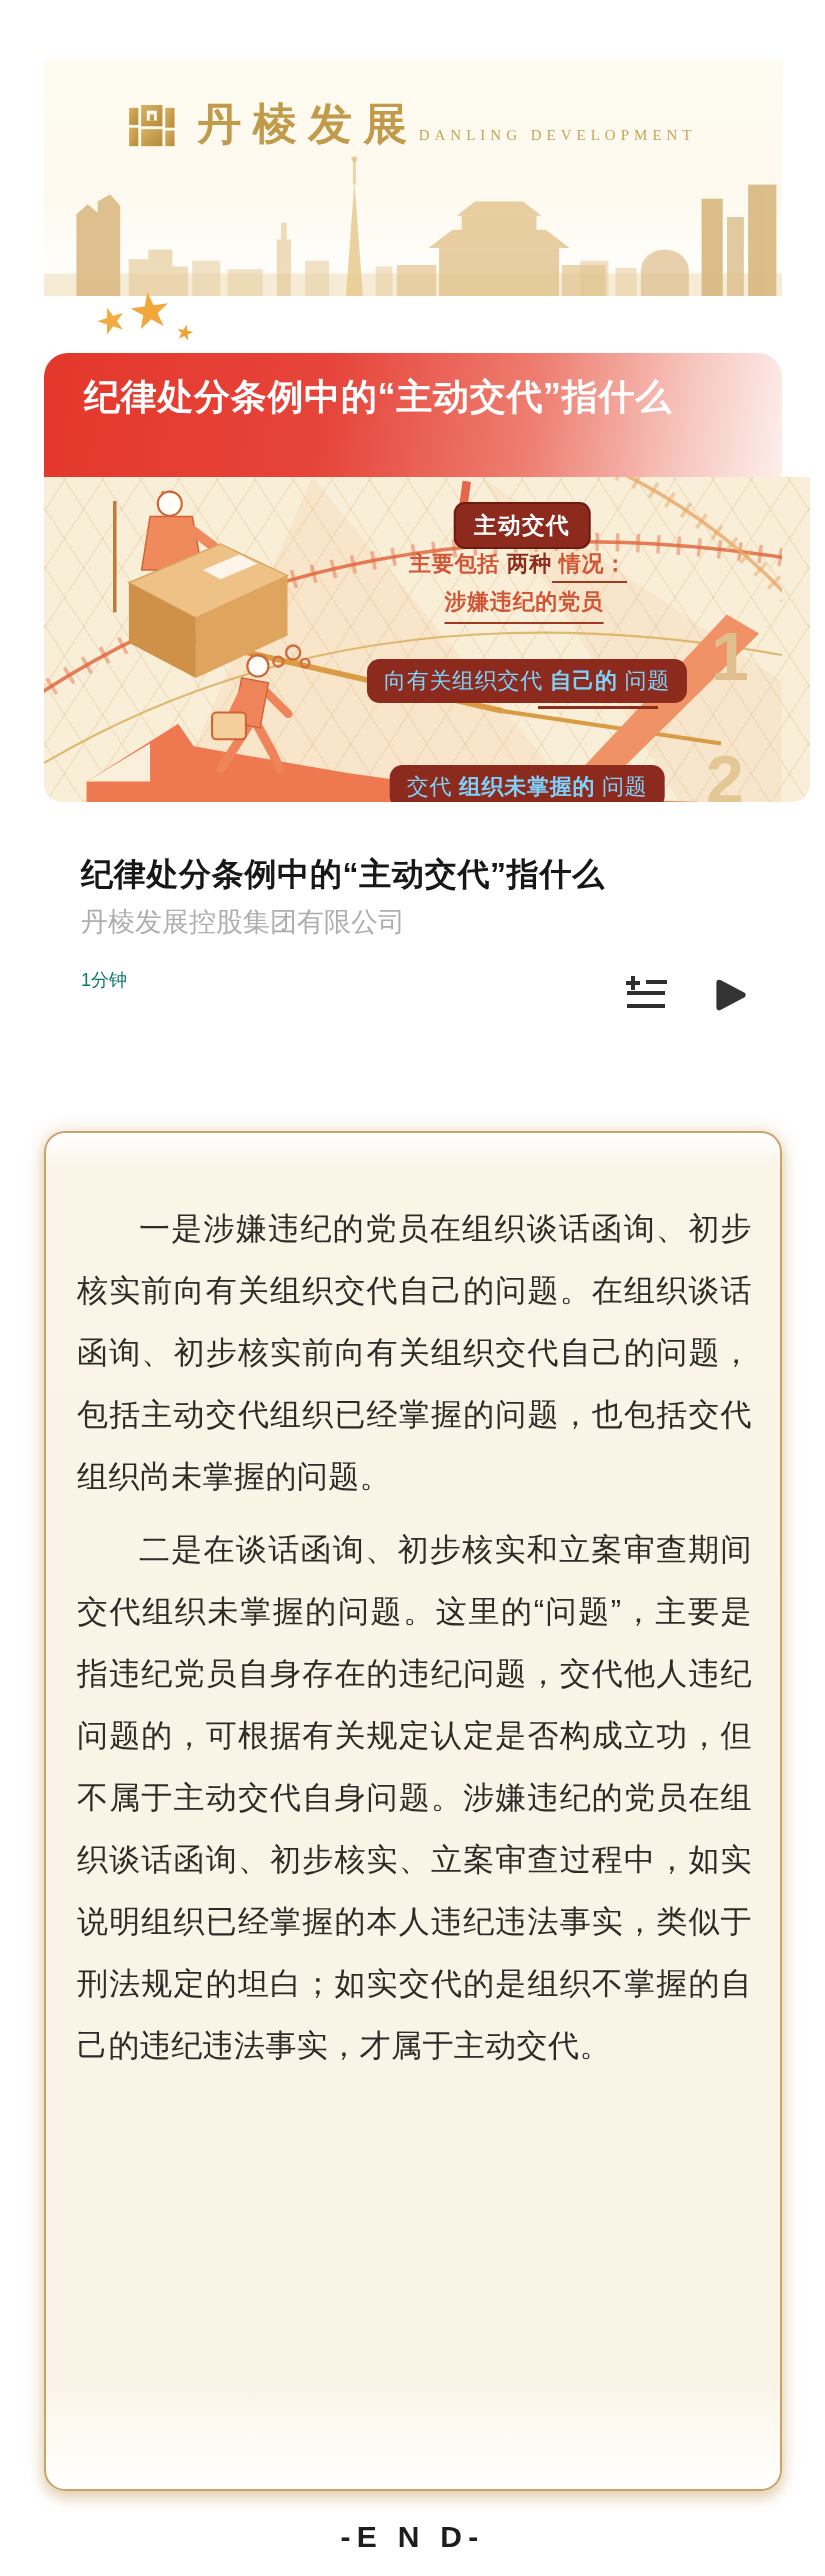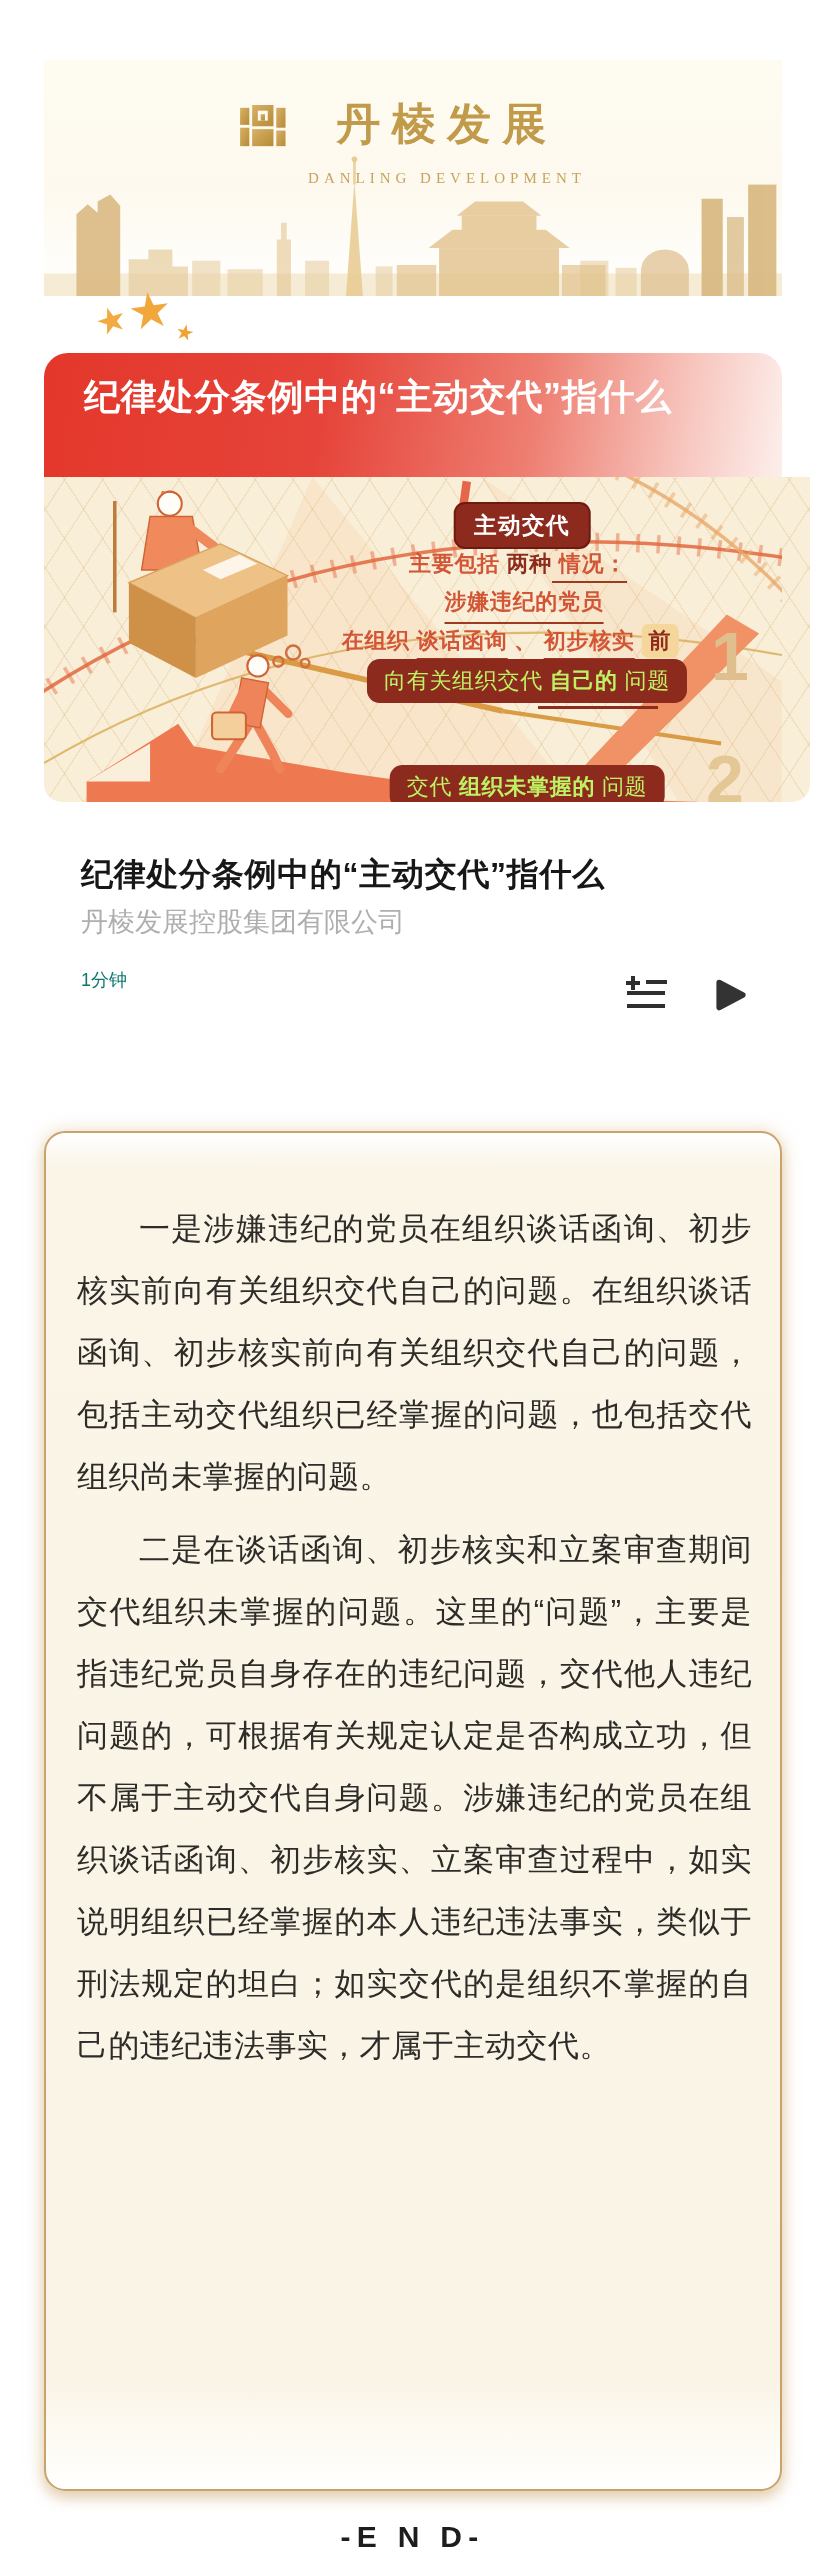--- a/index.html
+++ b/index.html
@@ -4,21 +4,21 @@
 <style>
   html,body{margin:0;padding:0;background:#ffffff;}
   body{font-family:"Liberation Sans","DejaVu Sans",sans-serif;}
   .page{position:relative;width:825px;height:2576px;margin:0 auto;background:#ffffff;overflow:hidden;}
 
   
   .header-block{position:absolute;left:44px;top:60px;width:738px;height:236px;
     background:linear-gradient(180deg,#fefbf1 0%,#fdf9ee 55%,#ffffff 100%);}
   .brand-row{position:absolute;left:0;top:41px;width:100%;display:flex;justify-content:center;align-items:flex-start;gap:21px;}
   .logo-mark{flex:0 0 auto;margin-top:4.2px;}
-  .brand-text{display:flex;flex-direction:column;align-items:center;}
+  .brand-text{display:flex;align-items:center;}
   .brand-cn{font-family:"Liberation Serif","DejaVu Serif",serif;font-size:44px;font-weight:700;color:#c19a4a;letter-spacing:11.3px;line-height:47px;white-space:nowrap;text-shadow:0 0.7px 0.7px rgba(255,255,255,.6);}
   .brand-en{font-family:"Liberation Serif","DejaVu Serif",serif;font-size:15px;color:#c6a45c;letter-spacing:5px;margin-top:22px;white-space:nowrap;}
   .skyline{position:absolute;left:0;bottom:0;width:738px;height:141px;}
 
   
   .star{position:absolute;color:#f2a73a;transform:translate(-50%,-50%);line-height:1;}
   .star.s1{left:150px;top:311px;font-size:49px;transform:translate(-50%,-50%) rotate(-8deg);}
   .star.s2{left:111px;top:320px;font-size:35px;color:#f3ab41;transform:translate(-50%,-50%) rotate(-18deg);}
   .star.s3{left:185px;top:332px;font-size:21px;color:#f0a233;transform:translate(-50%,-50%) rotate(12deg);}
 
@@ -43,21 +43,21 @@
     font-size:22.6px;font-weight:700;padding:5.6px 18.3px;letter-spacing:1.4px;}
   .info-line{font-size:22px;color:#d25636;font-weight:700;letter-spacing:0.7px;}
   .line-intro{left:474px;top:72px;transform:translateX(-50%);}
   .line-subject{left:480px;top:110px;transform:translateX(-50%);}
   .em-dark{color:#8f2b1c;font-weight:800;}
   .u{border-bottom:2.8px solid #9d3a20;padding-bottom:5px;}
   .item-line1{left:466px;top:147px;transform:translateX(-50%);}
   .item-line2{left:485px;top:253px;transform:translateX(-50%);}
   .tag-badge{display:inline-block;background:#f5d79c;color:#8f2b1c;font-weight:800;
     border-radius:7px;padding:2.1px 7px;margin-left:7px;font-size:22px;}
-  .dark-box{background:#8c2a1d;border-radius:12.7px;color:#bef264;font-size:22px;font-weight:500;
+  .dark-box{background:#8c2a1d;border-radius:12.7px;color:#7dd3fc;font-size:22px;font-weight:500;
     padding:7px 17px;letter-spacing:0.7px;}
   .box1{left:483px;top:182px;transform:translateX(-50%);}
   .box2{left:483px;top:288px;transform:translateX(-50%);}
   .dark-box b{font-weight:800;}
   .boxline{position:absolute;height:2.8px;background:#8f2b1c;}
   .boxline1{left:494px;top:229px;width:120px;}
   .big-num{position:absolute;font-size:68px;font-weight:800;color:#debf8d;line-height:1;}
   .num1{left:667px;top:145px;}
   .num2{left:662px;top:268px;color:#e3c795;}
 
@@ -213,23 +213,20 @@
     </svg>
 
     <div class="ov badge-main">主动交代</div>
 
     <div class="ov info-line line-intro">
       <span>主要包括 </span><span class="em-dark">两种</span><span class="u"> 情况：</span>
     </div>
 
     <div class="ov info-line line-subject u">涉嫌违纪的党员</div>
 
-    <div class="ov info-line item-line1">
-      <span>在组织 </span><span class="u">谈话函询</span><span> 、 </span><span class="u">初步核实</span><span class="tag-badge">前</span>
-    </div>
     <div class="ov dark-box box1">
       <span>向有关组织交代 </span><b>自己的</b><span> 问题</span>
     </div>
     <div class="boxline boxline1"></div>
     <div class="big-num num1">1</div>
 
     <div class="ov dark-box box2">
       <span>交代 </span><b>组织未掌握的</b><span> 问题</span>
     </div>
 

